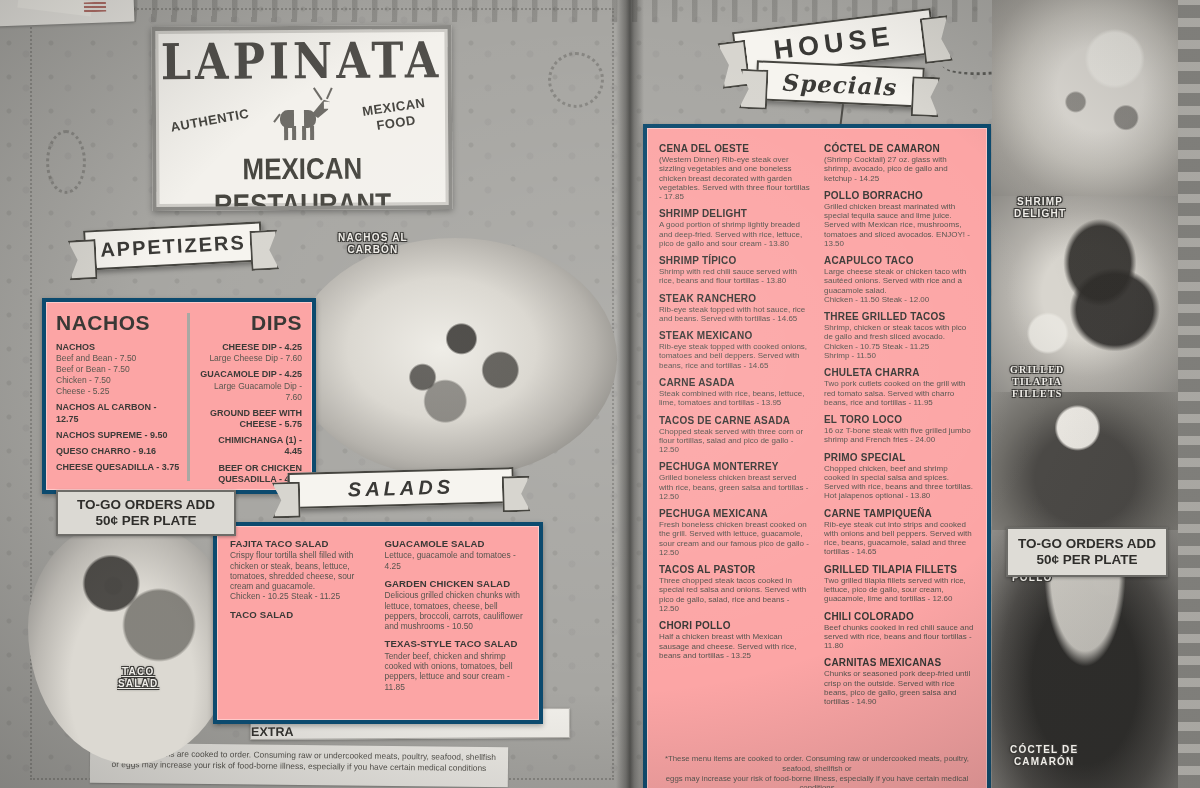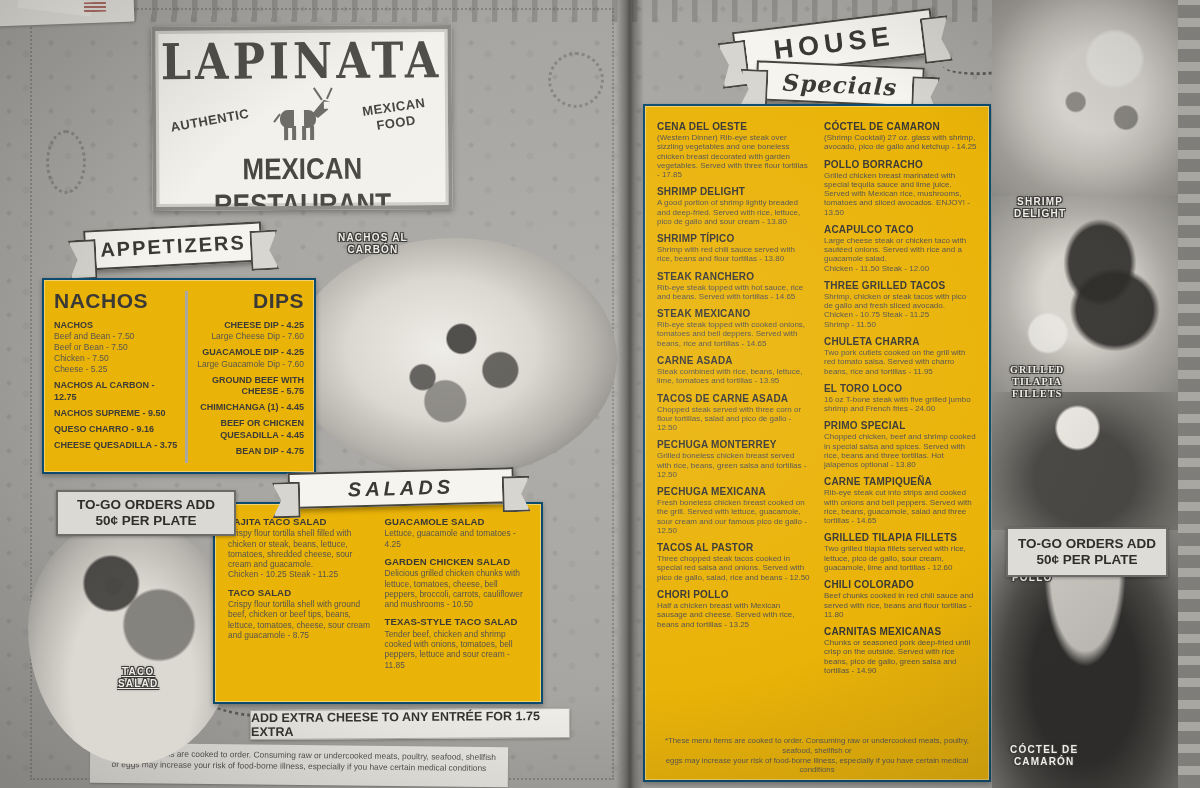--- a/index.html
+++ b/index.html
@@ -22,22 +22,22 @@
   .vignette { position:absolute; inset:0; pointer-events:none;
     background: radial-gradient(ellipse at 50% 45%, rgba(255,255,255,.10) 0%, rgba(0,0,0,0) 55%, rgba(40,40,38,.28) 100%); }
   .motif { position:absolute; border:3px dotted rgba(95,94,90,.45); border-radius:50%; }
   .top-band { position:absolute; left:0; top:0; width:100%; height:22px;
     background: repeating-radial-gradient(circle at 12px 2px, rgba(90,89,85,.5) 0 5px, rgba(167,166,162,0) 6px 20px); opacity:.6; }
   .scrap1 { position:absolute; left:-6px; top:-4px; width:140px; height:28px; background:#e8e6e1; transform:rotate(-2deg); box-shadow:0 1px 3px rgba(0,0,0,.3); }
   .scrap2 { position:absolute; left:18px; top:-3px; width:74px; height:15px; background:#f1efe9; transform:rotate(7deg); }
   .scrap-mark { position:absolute; left:84px; top:2px; width:22px; height:10px; background:repeating-linear-gradient(0deg,#a04c44 0 2px,#e8e6e1 2px 4px); transform:rotate(-2deg); opacity:.8; }
 
   
-  .panel { position:absolute; background:#eab308; border:2px solid #0c4a6e;
-    box-shadow: 0 2px 5px rgba(0,0,0,.30), inset 0 0 0 1px rgba(255,255,255,.4); overflow:hidden; }
+  .panel { position:absolute; background:#fca5a5; border:4px solid #0c4a6e;
+    box-shadow: 0 2px 5px rgba(0,0,0,.30), inset 0 0 0 1px rgba(255,255,255,.4); overflow:hidden;margin-top:20px; }
 
   
   .logo-box { position:absolute; left:152px; top:26px; width:300px; height:184px;
     background:#f3f1ec; border:4px solid #8b8a86; box-shadow: inset 0 0 0 3px #cfcdc8, 0 2px 6px rgba(0,0,0,.35);
     transform:rotate(-.4deg); text-align:center; overflow:hidden; }
   .logo-name { font-family:"DejaVu Serif", serif; font-weight:bold; font-size:43px; letter-spacing:4px;
     color:#504e4a; margin-top:6px; transform:scaleY(1.15); }
   .logo-mid { position:relative; height:70px; }
   .tagline { position:absolute; font-size:13px; font-weight:700; color:#45443f; letter-spacing:.5px; }
   .tag-left { left:14px; top:26px; transform:rotate(-10deg); }
@@ -302,21 +302,20 @@
     <div class="col">
 
         <div class="menu-entry">
           <div class="entry-name">FAJITA TACO SALAD</div>
           <div class="entry-desc">Crispy flour tortilla shell filled with chicken or steak, beans, lettuce, tomatoes, shredded cheese, sour cream and guacamole.
 Chicken - 10.25  Steak - 11.25</div>
         </div>
 
         <div class="menu-entry">
           <div class="entry-name">TACO SALAD</div>
-          <div class="entry-desc">Crispy flour tortilla shell with ground beef, chicken or beef tips, beans, lettuce, tomatoes, cheese, sour cream and guacamole - 8.75</div>
         </div>
 
       </div>
     <div class="col">
 
         <div class="menu-entry">
           <div class="entry-name">GUACAMOLE SALAD</div>
           <div class="entry-desc">Lettuce, guacamole and tomatoes - 4.25</div>
         </div>
 

